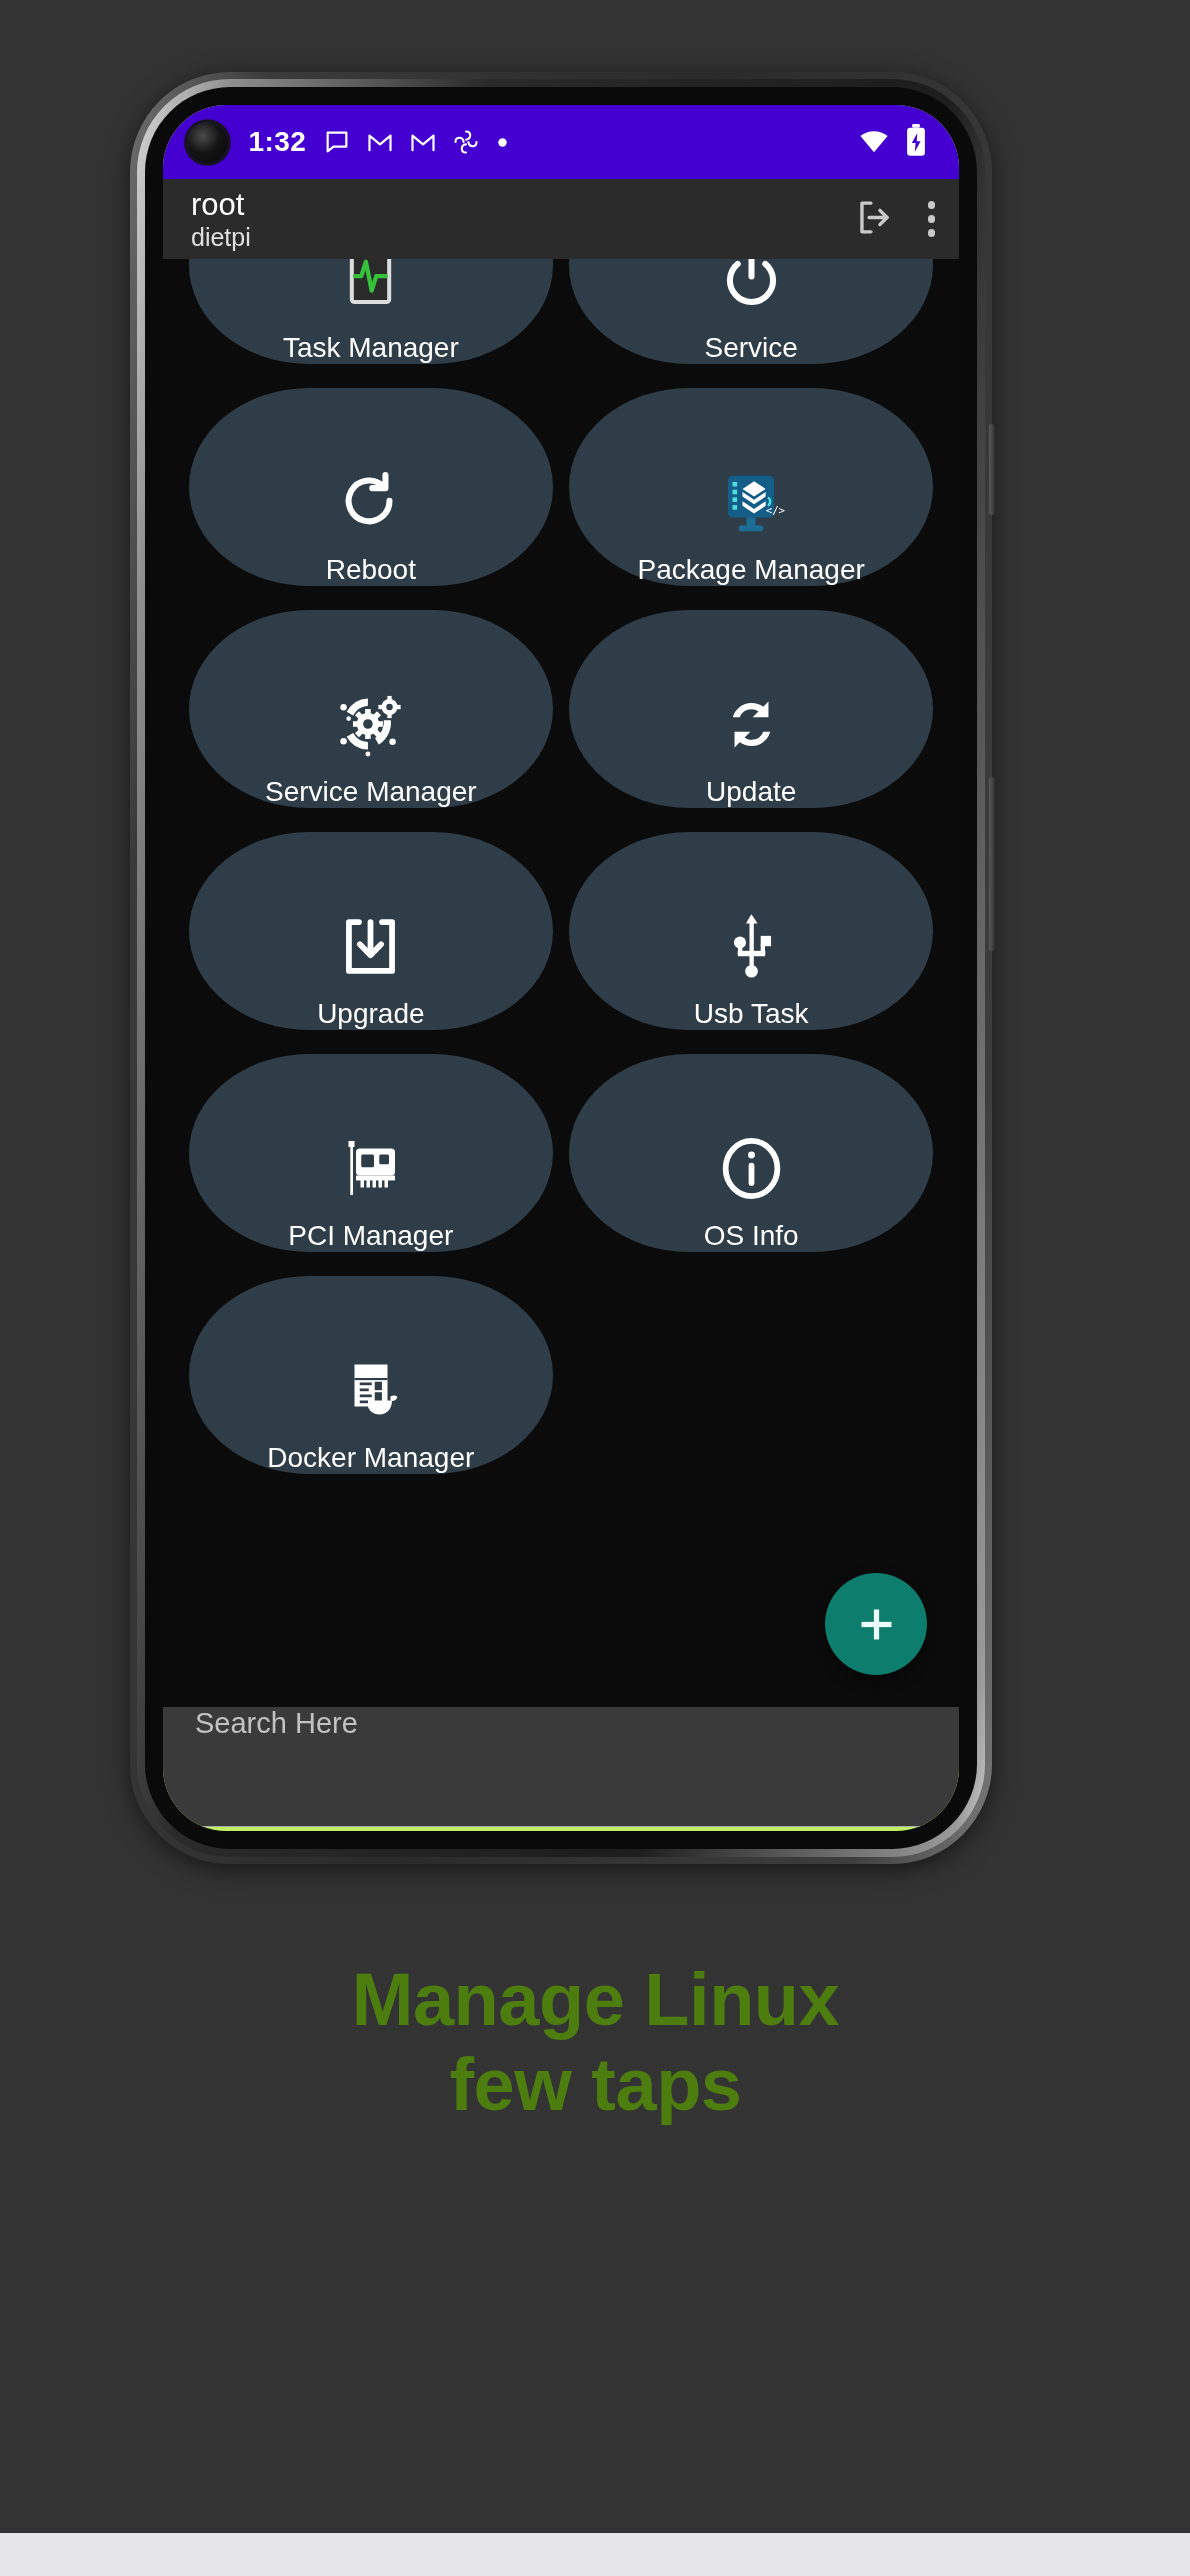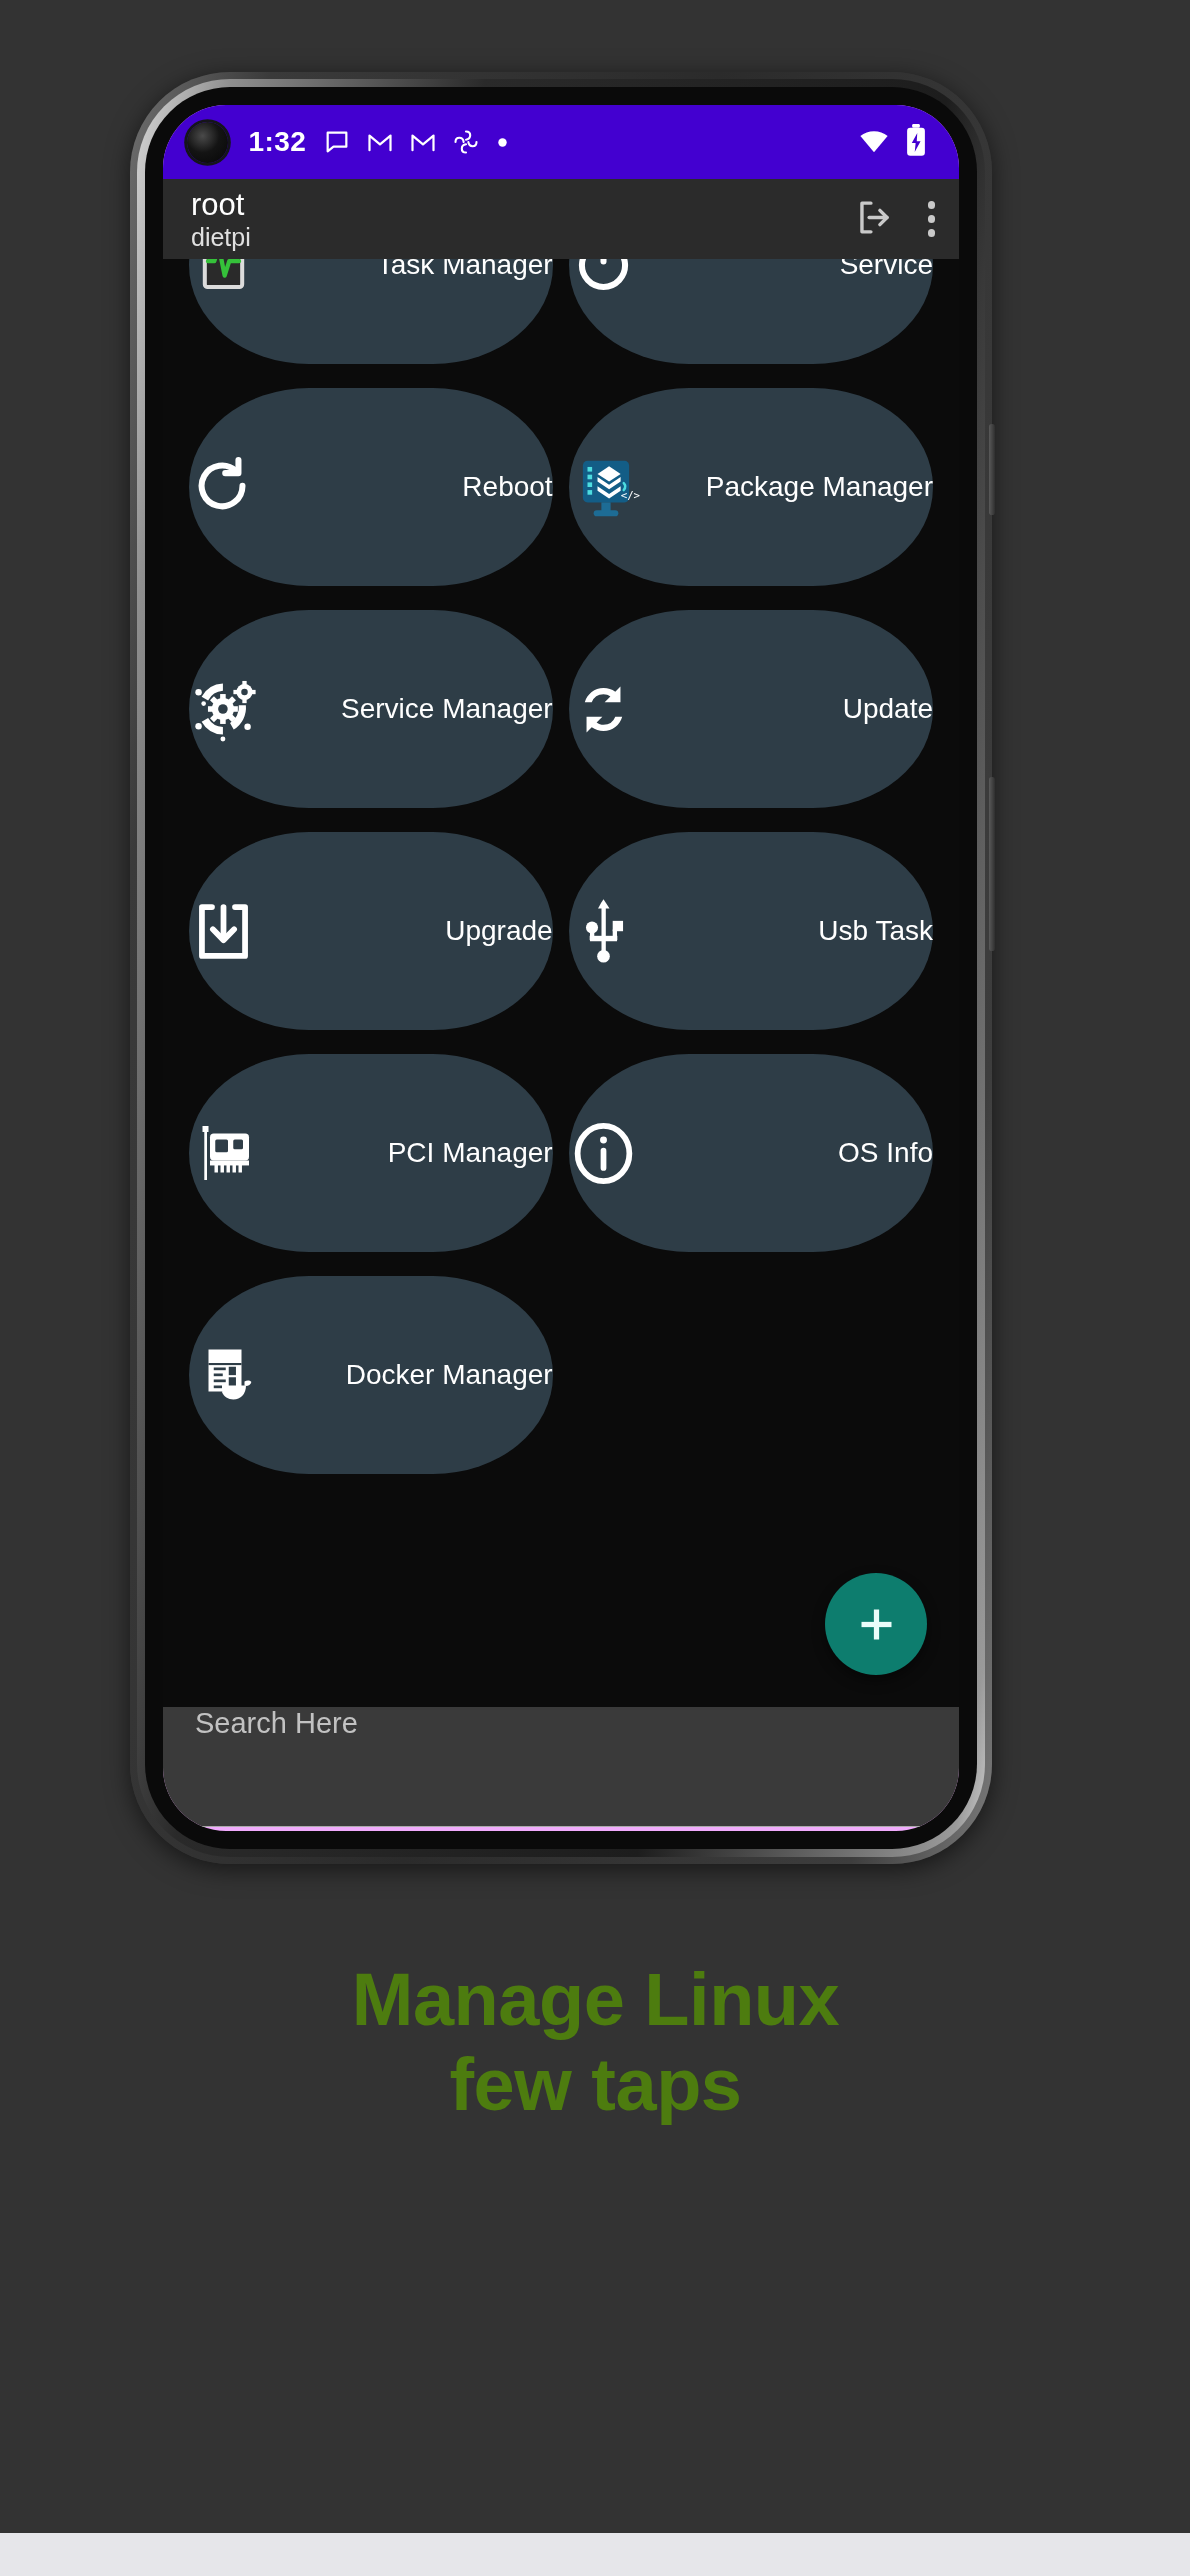--- a/index.html
+++ b/index.html
@@ -40,21 +40,21 @@
     background: linear-gradient(100deg,#d6d6d6 0%,#8f8f8f 8%,#2a2a2a 30%,#1d1d1d 70%,#9a9a9a 97%,#cfcfcf 100%);
   }
   .phone-bezel {
     position: absolute; left: 15px; top: 15px; right: 15px; bottom: 15px;
     border-radius: 85px;
     background: #0a0a0a;
   }
   .screen {
     position: absolute; left: 33px; top: 33px; right: 33px; bottom: 33px;
     border-radius: 63px;
-    background: #f0abfc;
+    background: #bef264;
     overflow: hidden;
   }
   .btn-side {
     position: absolute; right: -2.8px;
     width: 5.6px;
     border-radius: 2.8px;
     background: linear-gradient(90deg,#5a5a5a,#2f2f2f);
   }
   .btn-power { top: 352px;  height: 91px; }
   .btn-vol   { top: 705px;  height: 174px; }
@@ -107,22 +107,22 @@
     position: absolute; left: 0; right: 0; top: -102px;
     display: grid;
     grid-template-columns: 1fr 1fr;
     gap: 24px 16.7px;
     padding: 9.3px 26px 0 26px;
   }
   .tile {
     background: #2e3d47;
     border-radius: 121px/100px;
     height: 198px;
-    display: flex; flex-direction: row;
-    align-items: center; justify-content: space-between;
+    display: flex; flex-direction: column;
+    align-items: center; justify-content: flex-end;
     gap: 11px;
     cursor: pointer;
   }
   .tile-icon { height: 82px; display: flex; align-items: center; justify-content: center; }
   .tile-icon svg { display: block; }
   .tile-label {
     color: #ffffff; font-size: 28px; line-height: 32px;
     white-space: nowrap;
   }
 

